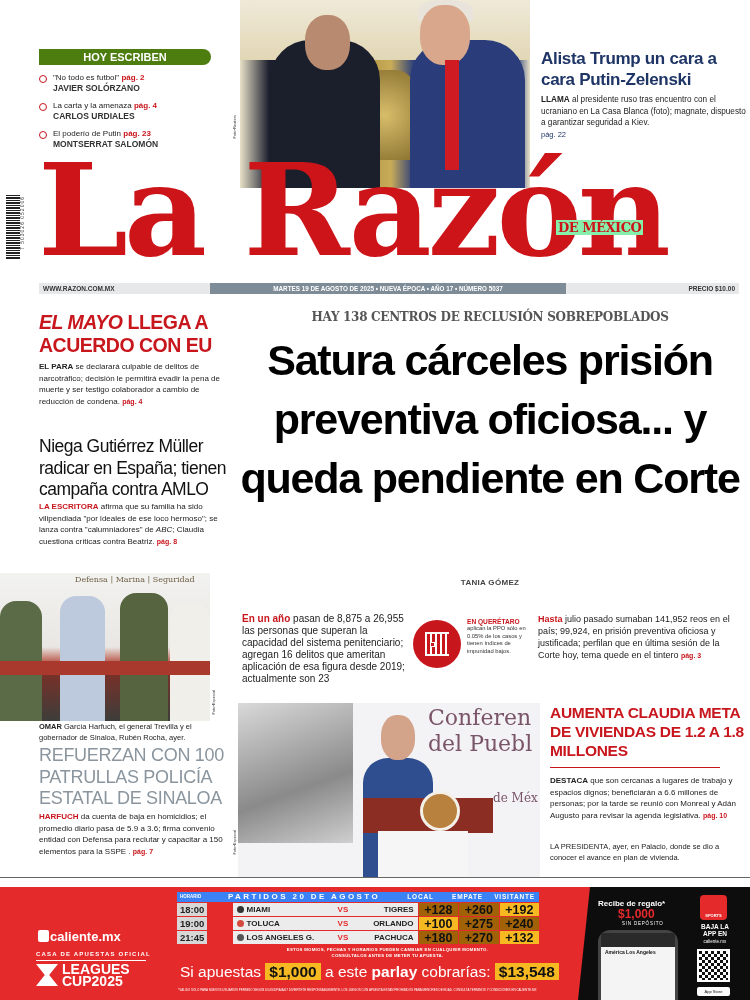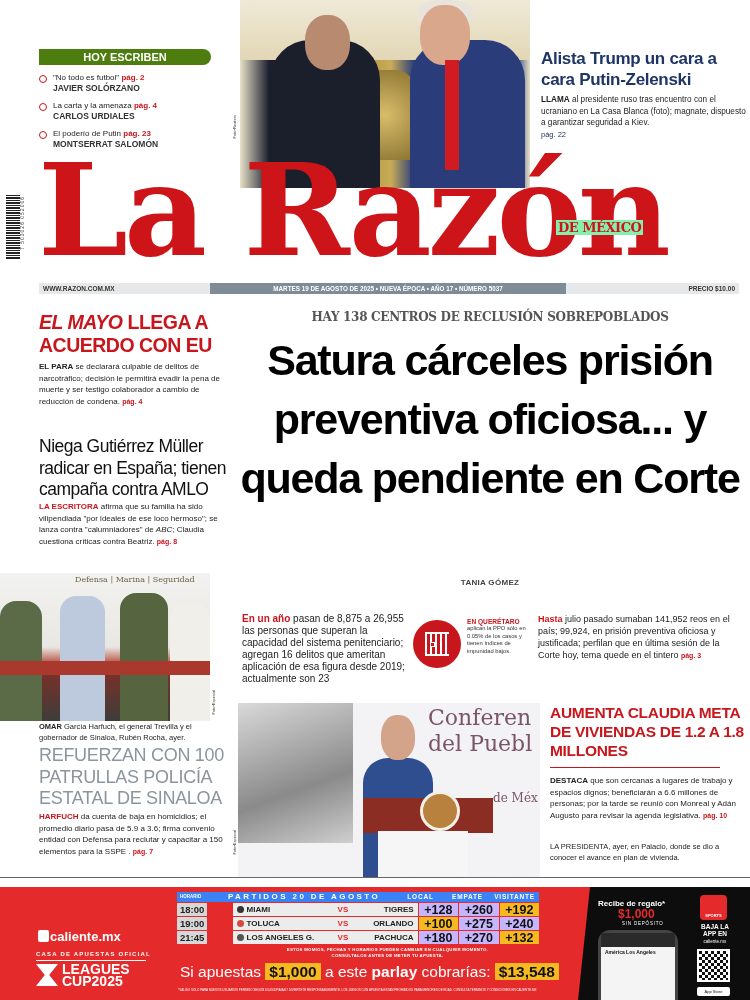--- a/index.html
+++ b/index.html
@@ -117,21 +117,21 @@
   .odds .hdr { display:flex; background:#3b82f6; color:#fff; height: 10px; line-height: 10px; font-weight:bold; }
   .odds .hdr .h-time { width: 34px; font-size: 4.5px; padding-left: 3px; }
   .odds .hdr .h-title { width: 186px; text-align:center; font-size: 8px; letter-spacing: 2.4px; }
   .odds .hdr .h-col { width: 47px; text-align:center; font-size: 6.5px; letter-spacing: 0.8px; }
   .odds .row { display:flex; height: 14px; line-height: 14px; border-top: 1px solid #e52a2c; }
   .odds .row .time { width: 34px; background:#d7d7d7; font-weight:bold; color:#222; padding-left: 3px; font-size: 9.5px; }
   .odds .row .match { width: 186px; background:#ececec; display:flex; font-weight:bold; color:#222; font-size: 8px; border-left:1px solid #e52a2c;margin-left:25px; }
   .odds .row .home { width: 105px; padding-left: 4px; white-space: nowrap; }
   .odds .row .vs { width: 20px; color:#e52a2c; font-weight:bold; }
   .odds .row .away { width: 60px; text-align: right; padding-right: 4px; }
-  .odds .row .odd { width: 47px; text-align:center; font-weight: bold; font-size: 12.5px; color: #111; background:#c4b5fd; border-left: 1px solid #e52a2c; }
+  .odds .row .odd { width: 47px; text-align:center; font-weight: bold; font-size: 12.5px; color: #111; background:#a16207; border-left: 1px solid #e52a2c; }
   .odds .row .odd.hl { background: #f6b921; }
   .team-ico { display:inline-block; width:7px; height:7px; border-radius:50%; background:#333; margin-right:3px; vertical-align: middle; }
 
   .ad .disclaimer { position:absolute; left: 200px; top: 60px; width: 375px; text-align:center; font-size: 4.3px; font-weight:bold; color:#fff; line-height: 6px; letter-spacing: 0.3px; }
   .ad .parlay { position:absolute; left: 180px; top: 76px; width: 400px; font-size: 15.5px; color:#fff; white-space: nowrap; }
   .ad .parlay .box { background: #f6b921; color:#111; font-weight:bold; padding: 0 4px; }
   .ad .parlay b { font-weight: bold; }
   .ad .fine { position:absolute; left: 178px; top: 101px; width: 400px; font-size: 3px; color: #fff; white-space: nowrap; overflow:hidden; }
 
   .ad .recibe { position:absolute; left: 598px; top: 12px; font-size: 8px; font-weight:bold; color:#fff; }

